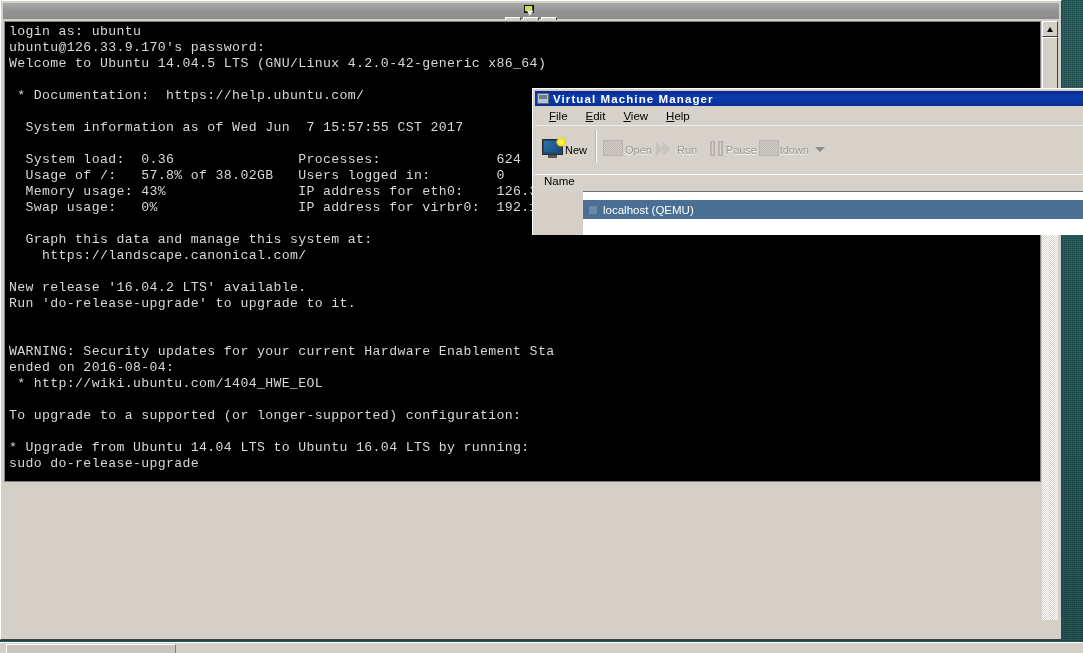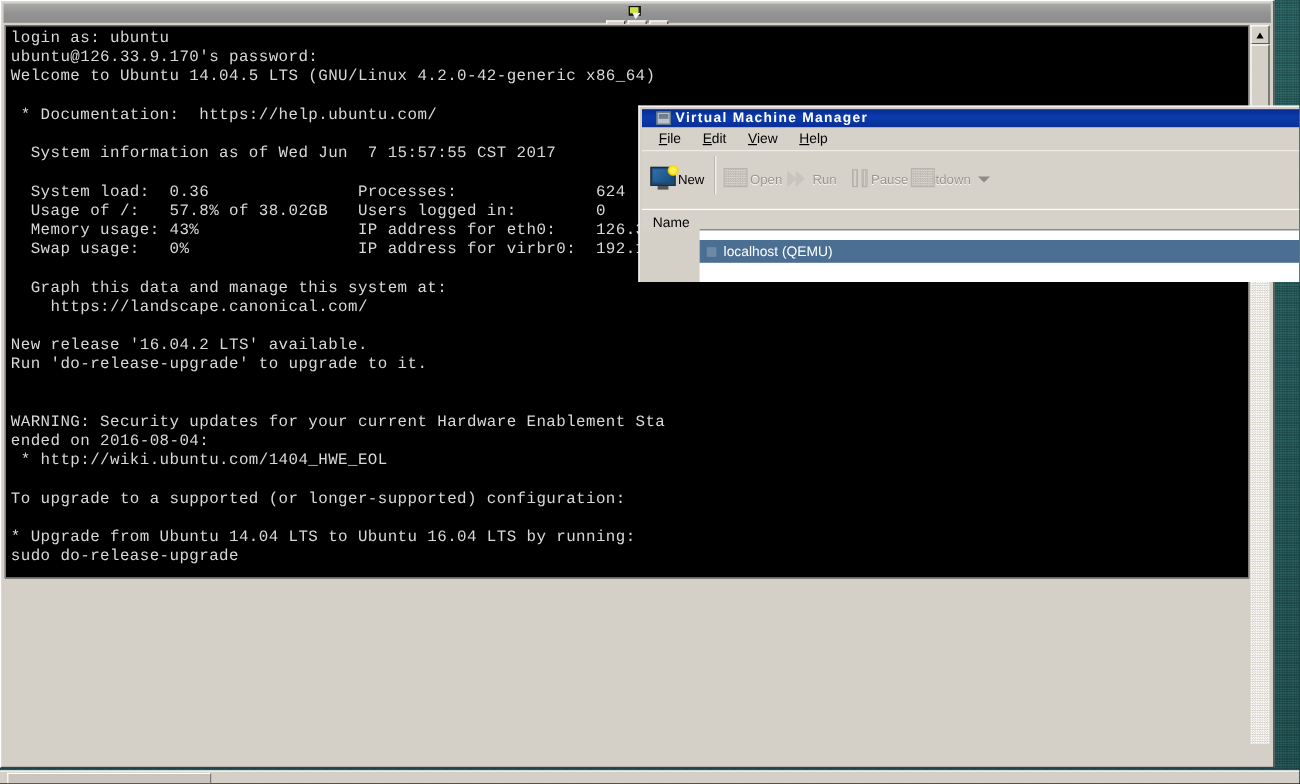--- a/index.html
+++ b/index.html
@@ -219,21 +219,21 @@
     overflow: hidden;
   }
   #vmm-titlebar {
     position: absolute;
     left: 2px; top: 2px;
     right: 0;
     height: 15px;
     background: linear-gradient(180deg,#0a2a8f 0%, #0b3cae 45%, #0a2f96 100%);
     display: flex;
     align-items: center;
-    padding-left: 12px;
+    padding-left: 2px;
   }
   #vmm-icon {
     width: 12px; height: 11px;
     margin-right: 4px;
     position: relative;
     flex: none;
     background: #b9c4cf;
     border: 1px solid #5a6b7a;
     box-sizing: border-box;
   }
@@ -375,21 +375,21 @@
   }
 
   #vmm-listheader {
     position: absolute;
     left: 2px; top: 85px;
     right: 0;
     height: 17px;
     background: #d6d2ca;
     border-top: 1px solid #ffffff;
     display: flex;
-    align-items: flex-end;
+    align-items: flex-start;
   }
   #vmm-col-name {
     font-family: "Liberation Sans", sans-serif;
     font-size: 11.5px;
     color: #000;
     padding-left: 9px;
   }
   #vmm-listbody {
     position: absolute;
     left: 2px; top: 102px;

